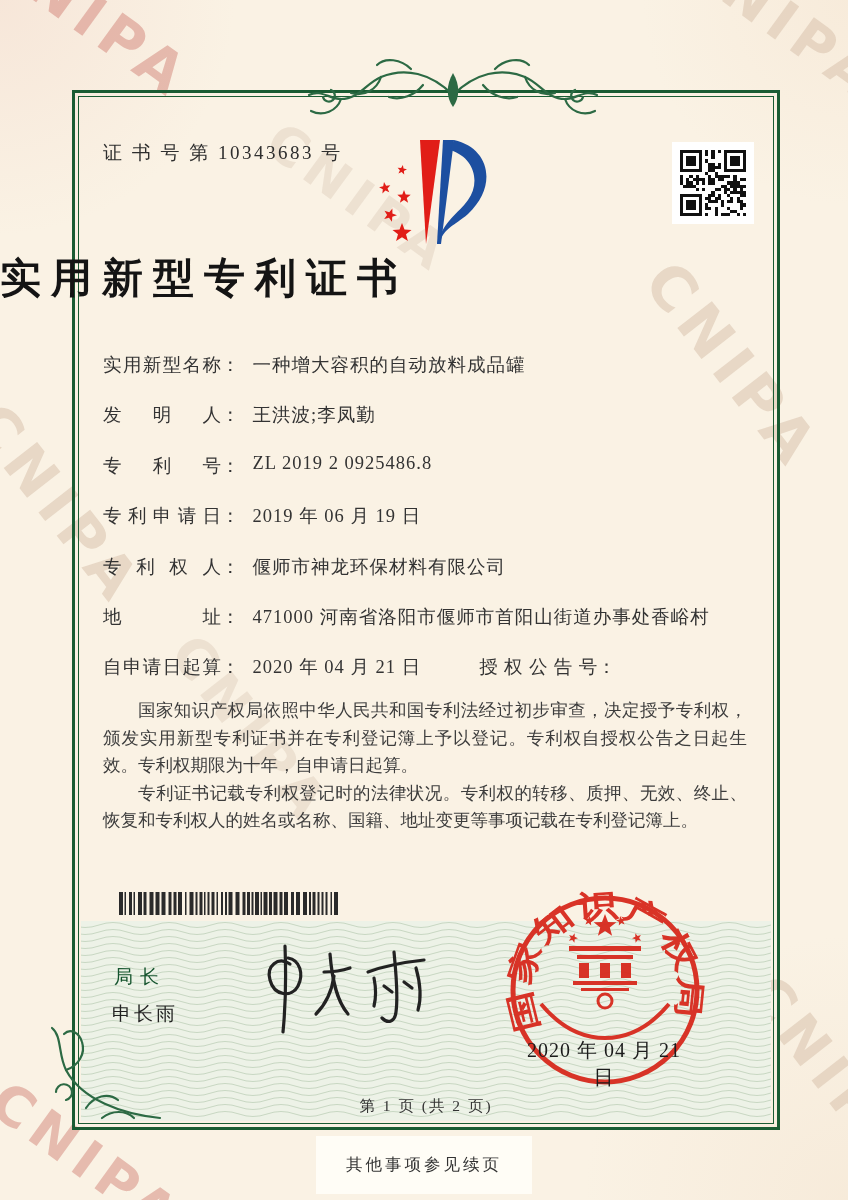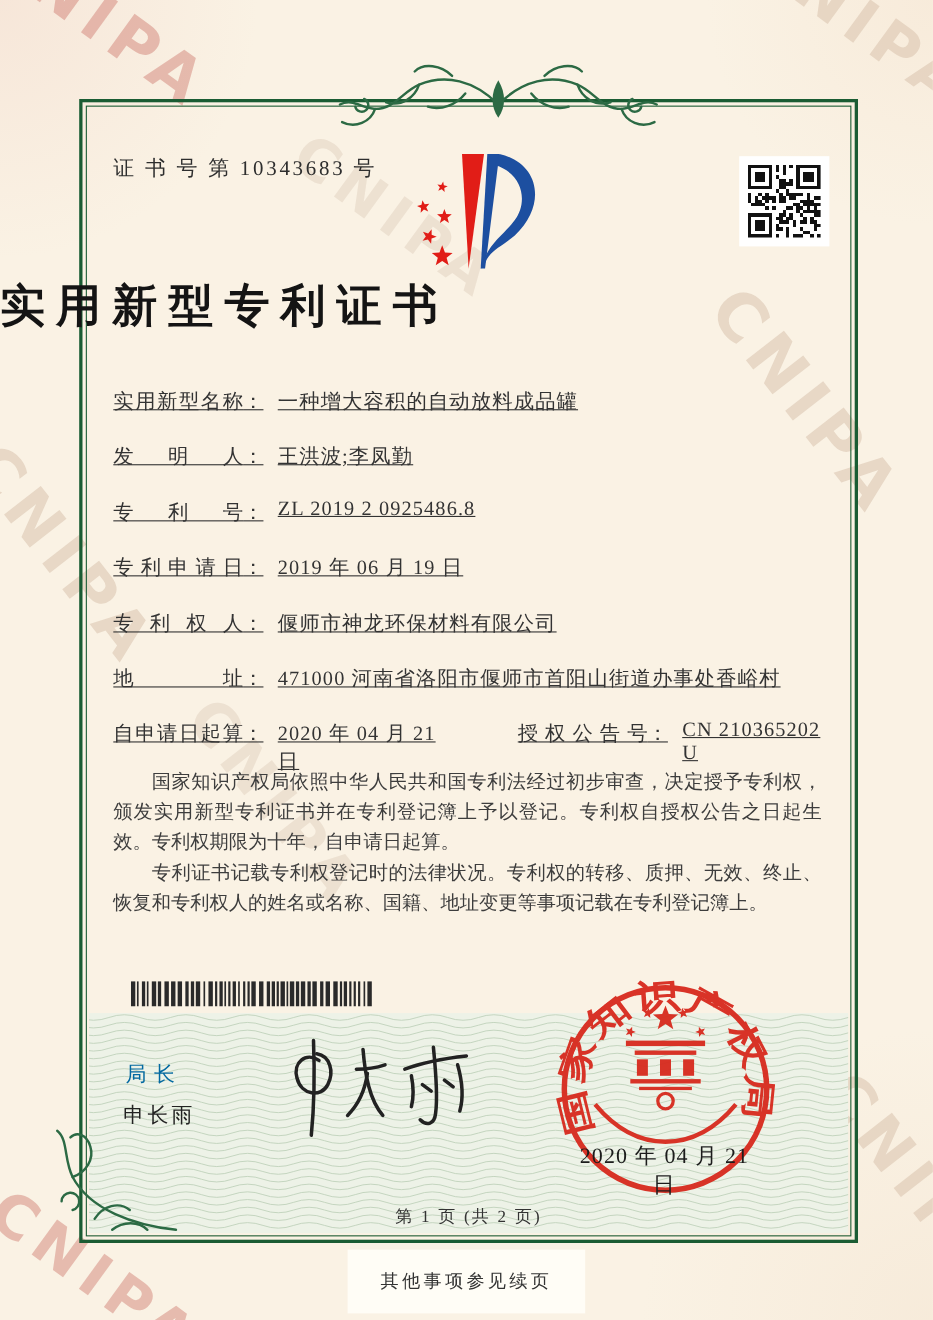--- a/index.html
+++ b/index.html
@@ -28,30 +28,30 @@
   .waveband{position:absolute;left:6px;right:6px;bottom:6px;height:200px;
             background:#edf2e7;overflow:hidden;}
   
   .certno{left:103px;top:140px;font-size:19px;letter-spacing:2.5px;color:#2e2e2e;z-index:2;}
   .logo{left:340px;top:134px;z-index:2;}
   .qrbox{left:672px;top:142px;width:82px;height:82px;background:#fff;z-index:2;
          display:flex;align-items:center;justify-content:center;}
   .title{left:0;right:0;top:251px;text-align:left;font-size:41px;font-weight:bold;
          letter-spacing:10px;color:#141414;z-index:2;}
   .fields{left:103px;top:352px;width:648px;z-index:2;}
-  .frow{height:50.4px;display:flex;align-items:flex-start;font-size:18.5px;color:#333;text-decoration:underline;}
+  .frow{height:50.4px;display:flex;align-items:flex-start;font-size:18.5px;color:#333;}
   .flabel{display:inline-block;width:118px;text-align:justify;text-align-last:justify;flex:none;}
   .fcolon{margin-right:13px;}
   .fvalue{letter-spacing:1px;}
   .pair2{margin-left:58px;display:flex;}
   .paras{left:103px;top:697px;width:644px;font-size:17.5px;line-height:27.5px;
          text-align:justify;color:#3d3d3d;z-index:2;}
   .paras p{margin:0;text-indent:2em;}
   .barcode{left:119px;top:892px;z-index:2;}
-  .signer-title{left:114px;top:964px;font-size:19px;letter-spacing:7px;color:#0369a1;z-index:3;font-family:Liberation Mono, monospace;}
+  .signer-title{left:114px;top:964px;font-size:19px;letter-spacing:7px;color:#14532d;z-index:3;font-family:Liberation Mono, monospace;}
   .signer-name{left:112px;top:1001px;font-size:19px;letter-spacing:3px;color:#222;z-index:3;}
   .signature{left:248px;top:942px;z-index:3;}
   .seal{left:505px;top:886px;z-index:3;opacity:.94;}
   .sealdate{left:518px;top:1037px;width:172px;text-align:center;font-size:20px;
             color:#1c1c1c;z-index:4;letter-spacing:1px;}
   .pageinfo{left:72px;width:708px;top:1096px;text-align:center;font-size:15.5px;
             color:#333;letter-spacing:2px;z-index:2;}
   .note{left:0;right:0;top:1136px;text-align:center;z-index:2;}
   .note span{display:inline-block;background:#fffdf6;padding:18px 30px;font-size:16.5px;
              letter-spacing:3px;color:#333;}
@@ -317,21 +317,20 @@
       <span class="fcolon">：</span>
     <span class="fvalue">471000 河南省洛阳市偃师市首阳山街道办事处香峪村</span>
   </div>
   <div class="frow">
     <span class="flabel">自申请日起算</span>
       <span class="fcolon">：</span>
     <span class="fvalue">2020 年 04 月 21 日</span>
     <span class="pair2">
       <span class="flabel">授权公告号</span>
         <span class="fcolon">：</span>
-      <span class="fvalue">CN 210365202 U</span>
     </span>
   </div>
 </div>
 
 <div class="abs paras">
   <p>国家知识产权局依照中华人民共和国专利法经过初步审查，决定授予专利权，颁发实用新型专利证书并在专利登记簿上予以登记。专利权自授权公告之日起生效。专利权期限为十年，自申请日起算。</p>
   <p>专利证书记载专利权登记时的法律状况。专利权的转移、质押、无效、终止、恢复和专利权人的姓名或名称、国籍、地址变更等事项记载在专利登记簿上。</p>
 </div>
 
 <svg id="barcode" class="abs barcode" width="224" height="23">

